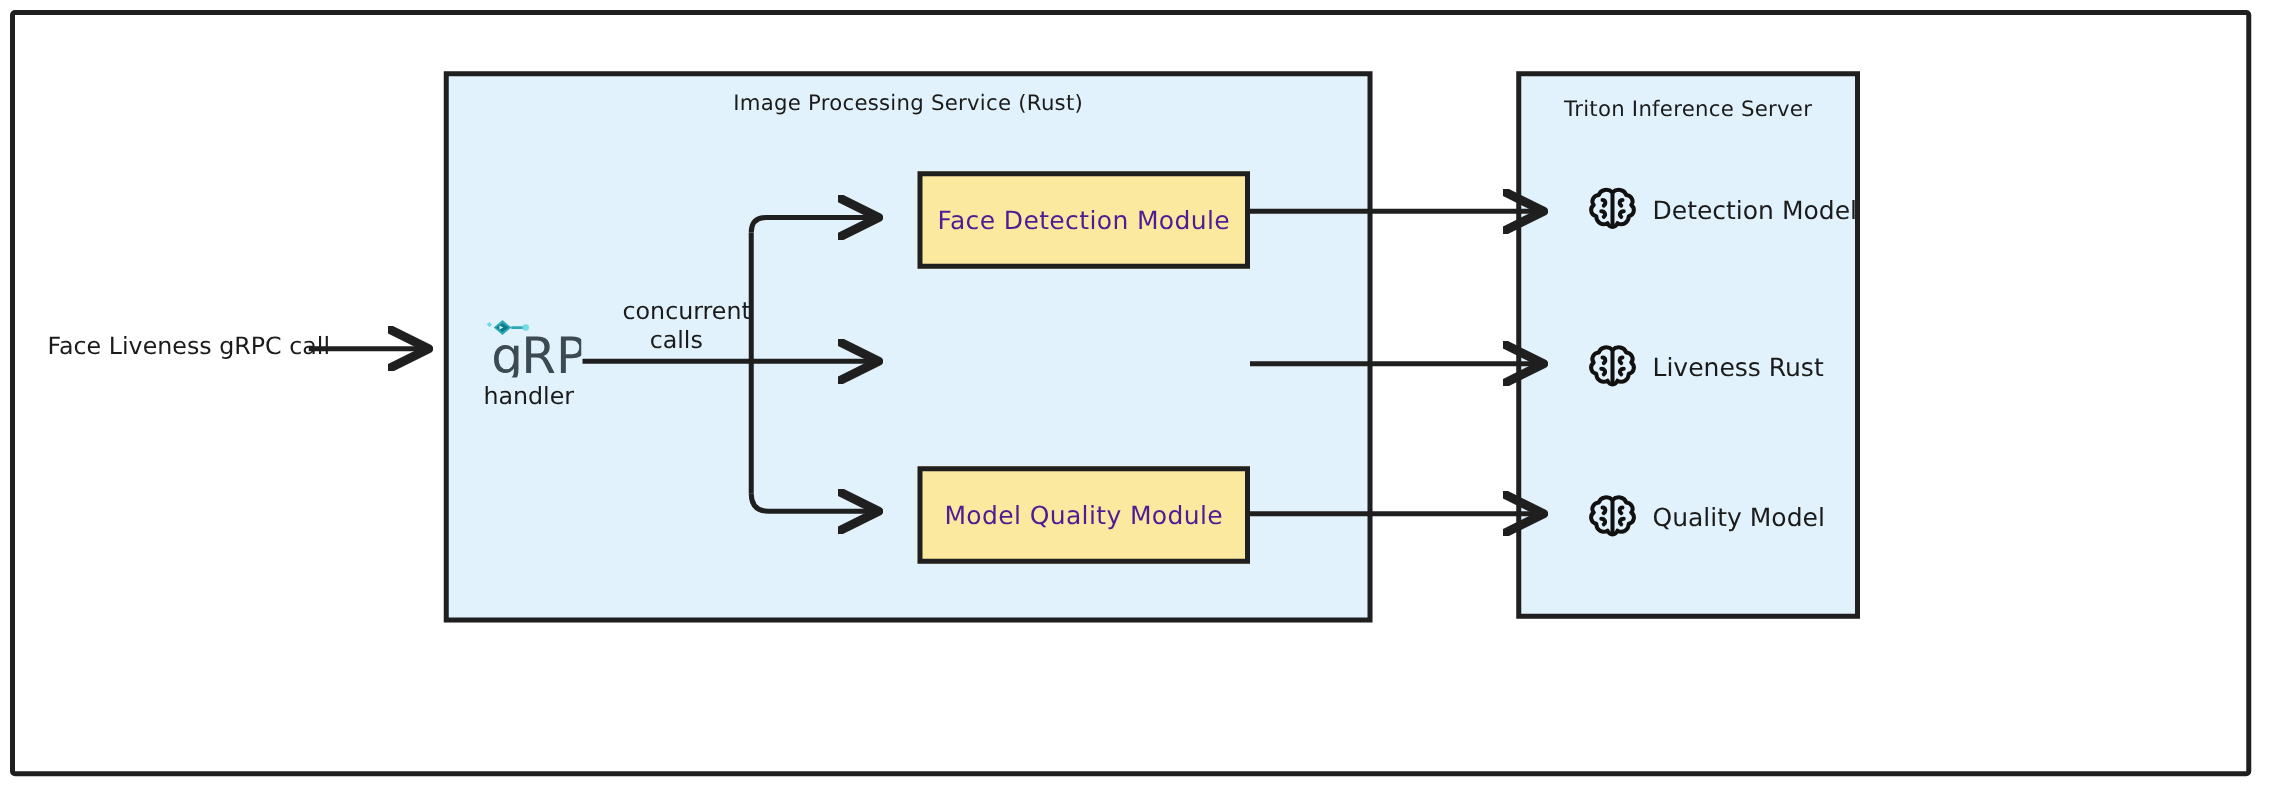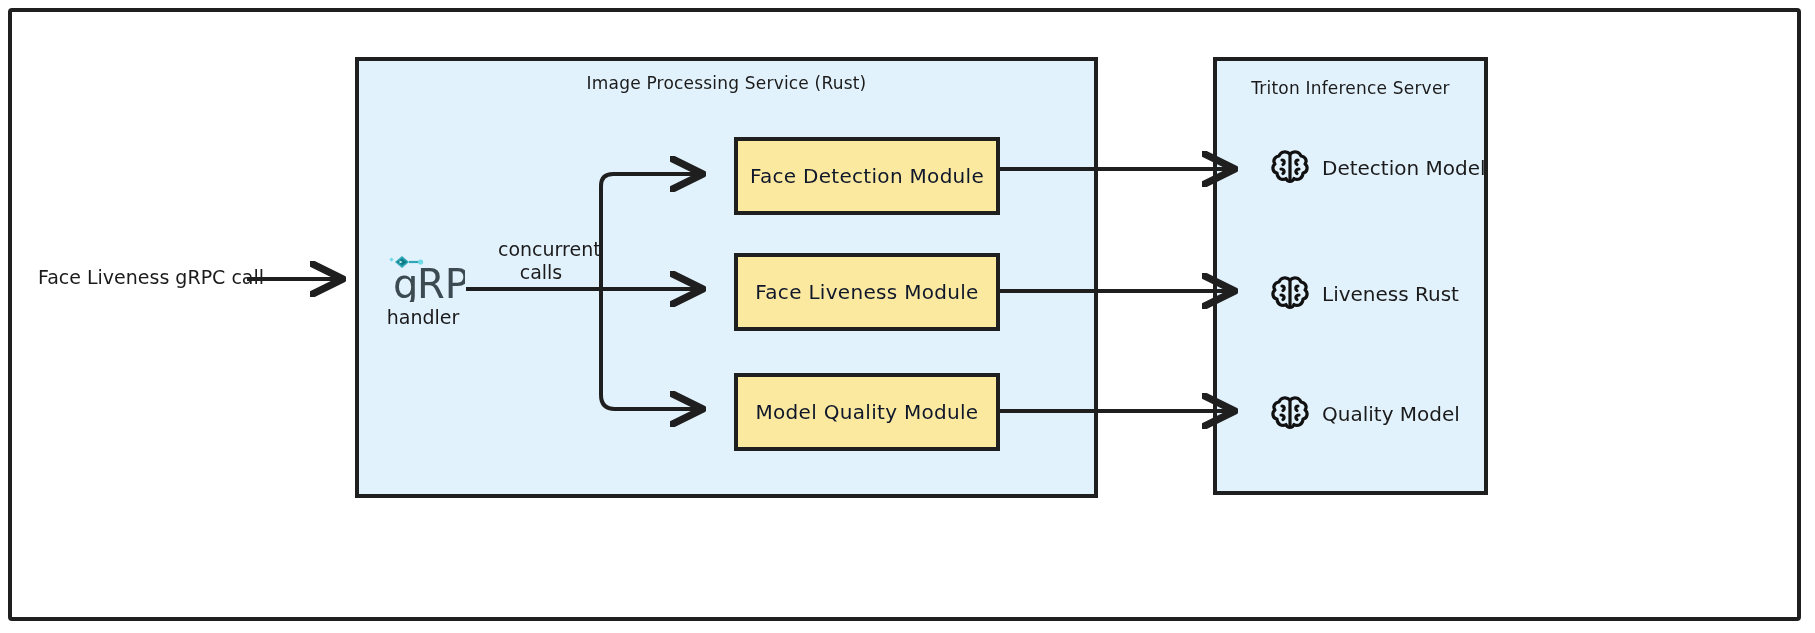--- a/index.html
+++ b/index.html
@@ -9,21 +9,21 @@
 
   .frame{position:absolute;left:8px;top:8px;width:1793px;height:613px;
          border:4px solid #1f1f1f;border-radius:4px;background:#ffffff;box-sizing:border-box;}
 
   .container{position:absolute;background:#e2f2fc;border:4px solid #1f1f1f;box-sizing:border-box;}
   .container-title{position:absolute;left:0;right:0;text-align:center;
                    font-size:17px;color:#1b1b1b;letter-spacing:.2px;white-space:nowrap;}
 
   .module{position:absolute;background:#fce9a0;border:4px solid #1f1f1f;box-sizing:border-box;
           display:flex;align-items:center;justify-content:center;
-          font-size:20px;color:#0f172a;letter-spacing:.3px;white-space:nowrap;}
+          font-size:20px;color:#4c1d95;letter-spacing:.3px;white-space:nowrap;}
 
   .edge-label{position:absolute;font-size:19px;color:#1b1b1b;white-space:nowrap;line-height:1.22;text-align:center;}
   .plain-label{position:absolute;font-size:19px;color:#1b1b1b;white-space:nowrap;}
   .model-label{position:absolute;font-size:20px;color:#1b1b1b;white-space:nowrap;}
 
   .grpc-wrap{position:absolute;display:flex;flex-direction:column;align-items:center;}
   .grpc-logo{position:relative;display:flex;align-items:flex-end;height:46px;}
   .grpc-logo svg{display:block;}
   .grpc-handler{font-size:19px;color:#1b1b1b;margin-top:4px;}
 
@@ -40,23 +40,20 @@
   <div class="container" style="left:355px;top:57px;width:743px;height:441px;">
     <div class="container-title" style="top:12px;">Image Processing Service (Rust)</div>
   </div>
 
   <div class="container" style="left:1213px;top:57px;width:275px;height:438px;padding-left:27px;">
     <div class="container-title" style="top:17px;">Triton Inference Server</div>
   </div>
 
   <div class="module" style="left:734px;top:137px;width:266px;height:78px;">
     <span>Face Detection Module</span>
-  </div>
-  <div class="module" style="left:734px;top:253px;width:266px;height:78px;">
-    <span>Face Liveness Module</span>
   </div>
   <div class="module" style="left:734px;top:373px;width:266px;height:78px;">
     <span>Model Quality Module</span>
   </div>
 
   <div class="plain-label" style="left:38px;top:266px;">Face Liveness gRPC call</div>
 
   <div class="grpc-wrap" style="left:381px;top:256px;">
     <div class="grpc-logo">
       <svg width="84" height="48" viewBox="0 0 84 48" aria-hidden="true">

